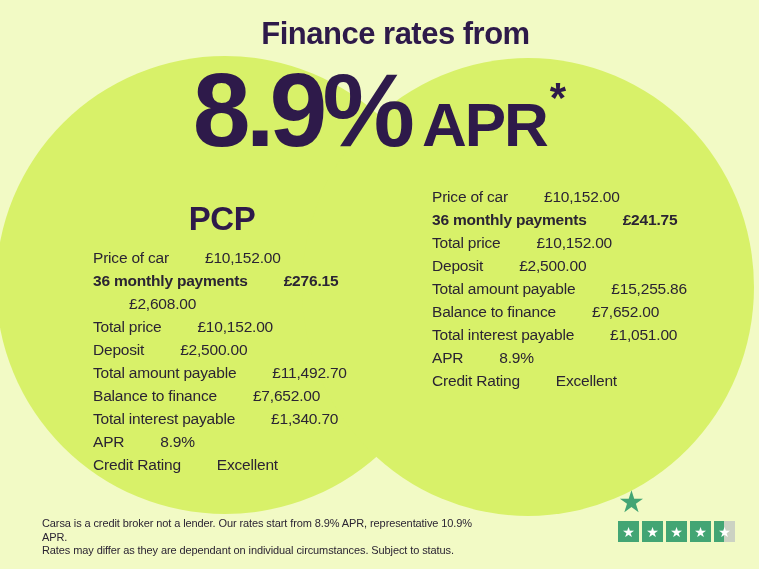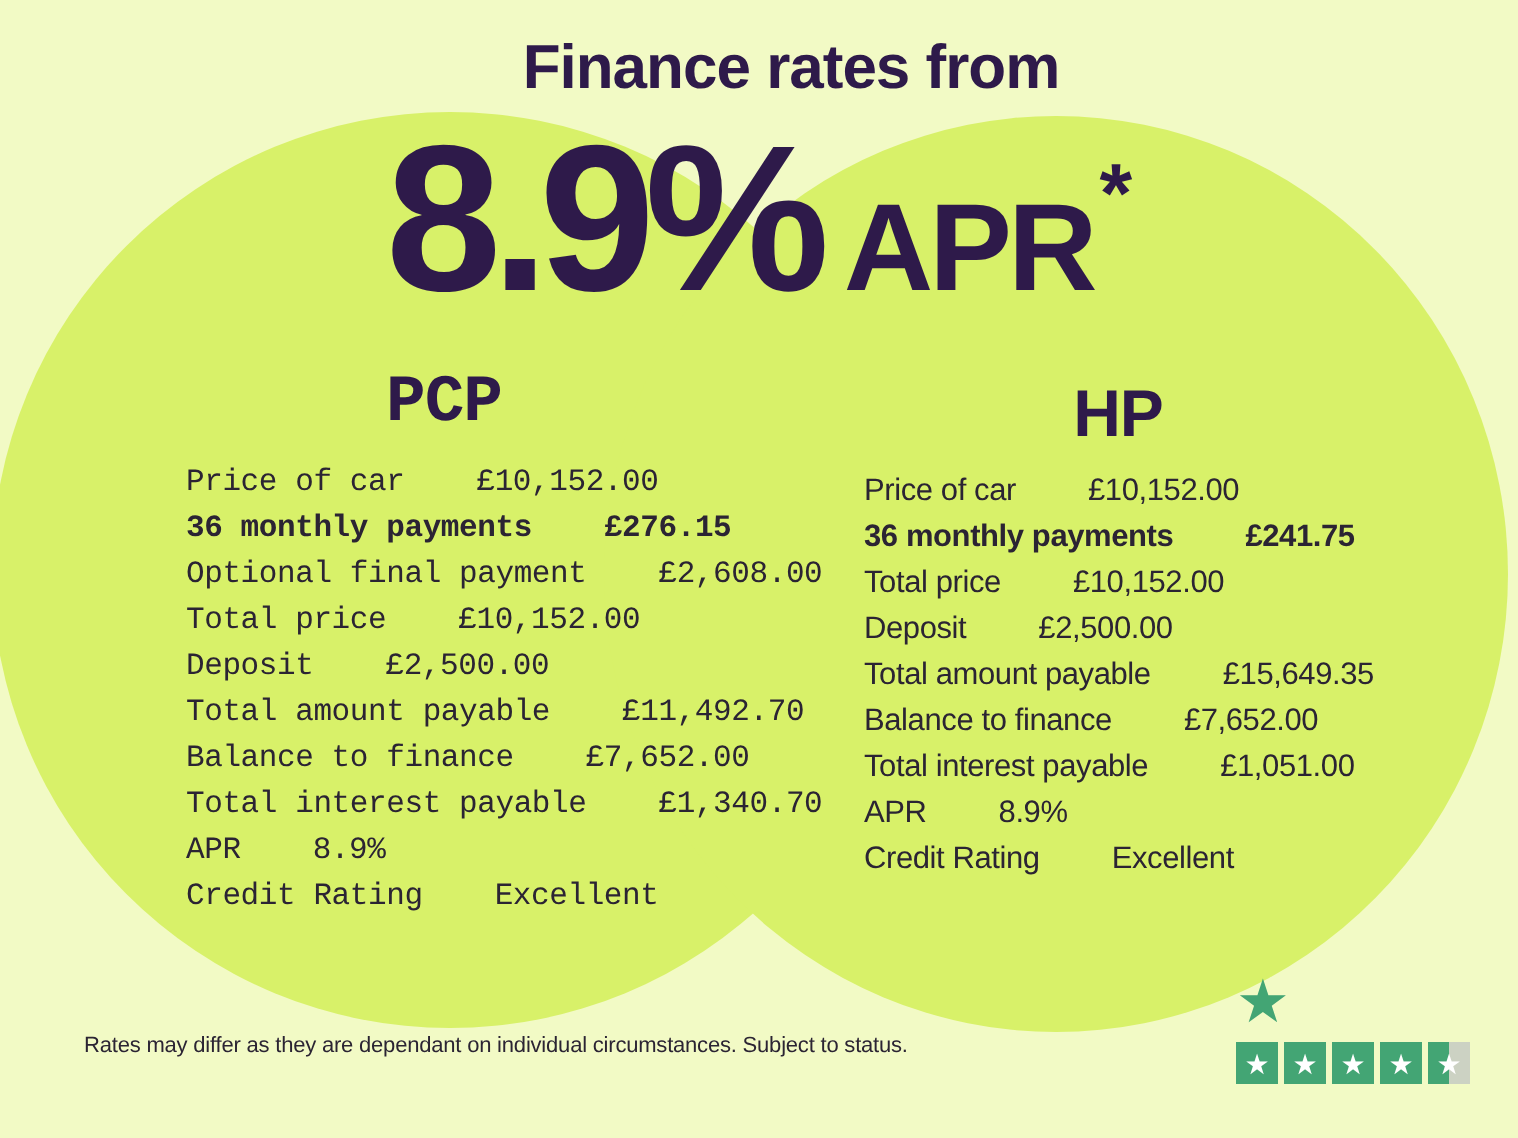--- a/index.html
+++ b/index.html
@@ -39,21 +39,21 @@
   .rate-row{
     position:absolute;top:56px;left:0;right:0;
     display:flex;justify-content:center;align-items:baseline;
     color:var(--heading);
   }
   .rate-big{font-size:104px;font-weight:800;letter-spacing:-5px;line-height:1.05;}
   .rate-apr{font-size:62px;font-weight:700;letter-spacing:-2px;margin-left:12px;line-height:1;}
   .rate-ast{font-size:42px;font-weight:700;position:relative;top:-34px;margin-left:3px;}
 
   .col{position:absolute;}
-  .col-pcp{left:93px;top:183px;width:258px;font-family:Liberation Mono, monospace;}
+  .col-pcp{left:93px;top:200px;width:258px;}
   .col-hp{left:432px;top:188px;width:254px;}
   .col h2{
     text-align:center;font-size:33px;font-weight:800;letter-spacing:-0.5px;
     color:var(--heading);line-height:38px;margin-bottom:11px;
   }
   .table .row{
     display:flex;align-items:baseline;
     height:23px;font-size:15.5px;letter-spacing:-0.2px;color:var(--text);
     white-space:nowrap;
   }
@@ -104,21 +104,20 @@
   <div class="table">
       <div class="row">
         <span class="label">Price of car</span>
         <span class="value">£10,152.00</span>
       </div>
       <div class="row bold">
         <span class="label">36 monthly payments</span>
         <span class="value">£276.15</span>
       </div>
       <div class="row">
-        <span class="label">Optional final payment</span>
         <span class="value">£2,608.00</span>
       </div>
       <div class="row">
         <span class="label">Total price</span>
         <span class="value">£10,152.00</span>
       </div>
       <div class="row">
         <span class="label">Deposit</span>
         <span class="value">£2,500.00</span>
       </div>
@@ -139,41 +138,40 @@
         <span class="value">8.9%</span>
       </div>
       <div class="row">
         <span class="label">Credit Rating</span>
         <span class="value">Excellent</span>
       </div>
     </div>
 </section>
 
 <section class="col col-hp">
-  <h2>HP</h2>
   <div class="table">
       <div class="row">
         <span class="label">Price of car</span>
         <span class="value">£10,152.00</span>
       </div>
       <div class="row bold">
         <span class="label">36 monthly payments</span>
         <span class="value">£241.75</span>
       </div>
       <div class="row">
         <span class="label">Total price</span>
         <span class="value">£10,152.00</span>
       </div>
       <div class="row">
         <span class="label">Deposit</span>
         <span class="value">£2,500.00</span>
       </div>
       <div class="row">
         <span class="label">Total amount payable</span>
-        <span class="value">£15,649.35</span>
+        <span class="value">£15,255.86</span>
       </div>
       <div class="row">
         <span class="label">Balance to finance</span>
         <span class="value">£7,652.00</span>
       </div>
       <div class="row">
         <span class="label">Total interest payable</span>
         <span class="value">£1,051.00</span>
       </div>
       <div class="row">
@@ -181,20 +179,21 @@
         <span class="value">8.9%</span>
       </div>
       <div class="row">
         <span class="label">Credit Rating</span>
         <span class="value">Excellent</span>
       </div>
     </div>
 </section>
 
 <div class="disclaimer">
+  <div>Carsa is a credit broker not a lender. Our rates start from 8.9% APR, representative 10.9% APR.</div>
   <div>Rates may differ as they are dependant on individual circumstances. Subject to status.</div>
 </div>
 
 <div class="tp">
   <div class="tp-logo-row">
     <span class="tp-star-logo">★</span>
   </div>
   <div class="tp-stars">
       <span class="star-box">★</span>
       <span class="star-box">★</span>

